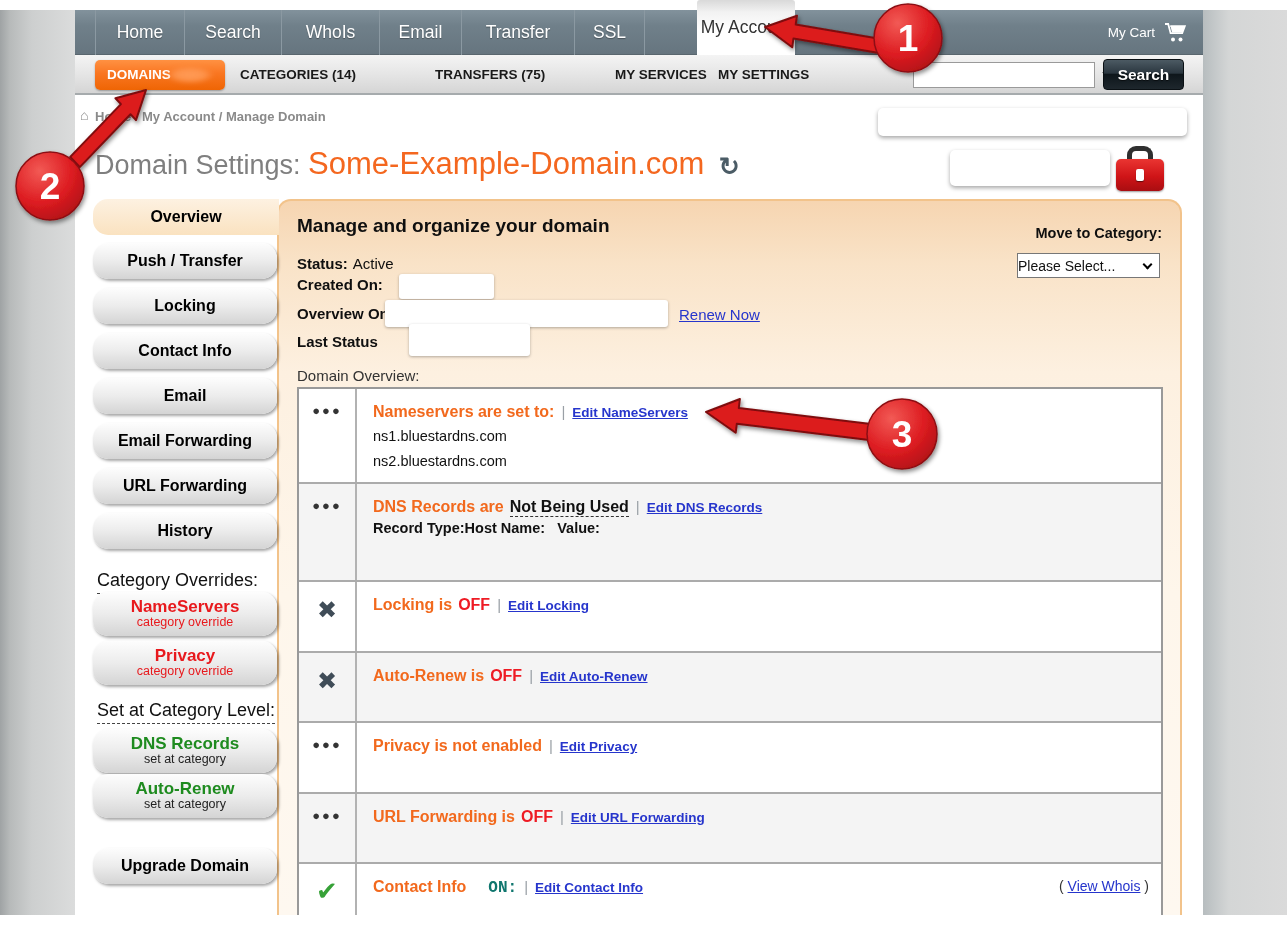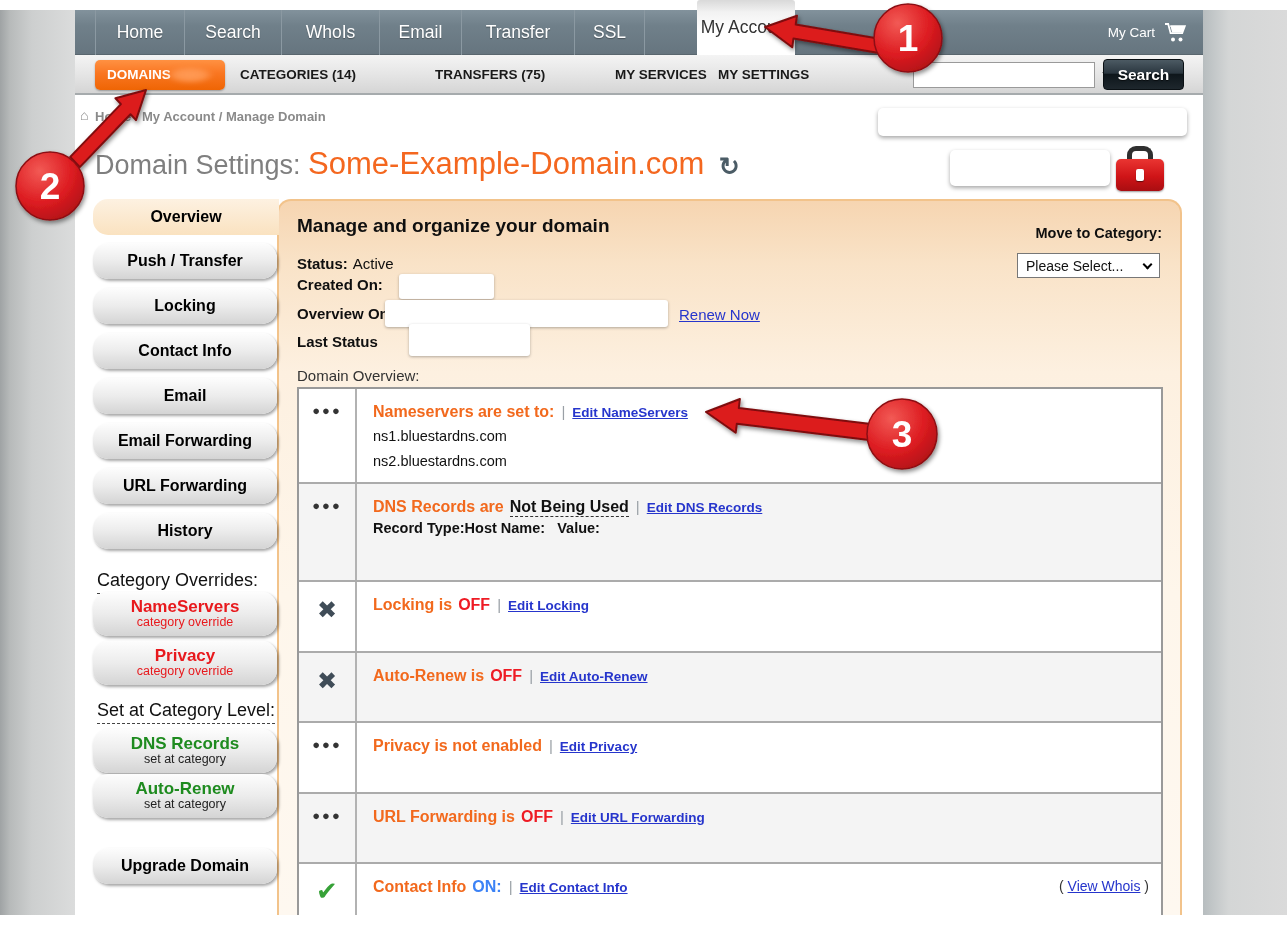--- a/index.html
+++ b/index.html
@@ -95,21 +95,21 @@
   .side-btn.green .l2 { color:#222; }
   .side-label { left:22px; font-size:18px; color:#111; border-bottom:1px dashed #444; padding-bottom:2px; z-index:4; }
 
   
   .panel { left:202px; top:189px; width:905px; height:716px;
     border:2px solid #f2c38b; border-bottom:none; border-radius:14px 14px 0 0; overflow:hidden;
     background:linear-gradient(180deg,#f6d5b1 0%,#f9e3c8 9%,#fdf0e0 24%,#fef6eb 55%,#fef8f0 100%); }
   .heading { position:absolute; left:18px; top:14px; font-size:19px; font-weight:bold; color:#0f0f0f; }
   .mtc { right:18px; top:24px; font-size:14.5px; font-weight:bold; color:#0f0f0f; }
   .select { right:20px; top:52px; width:143px; height:25px; background:#fff; border:1px solid #777;
-    display:flex; align-items:center; justify-content:space-between; padding-left:8px; font-size:14px;
+    display:flex; align-items:center; justify-content:space-between; padding-left:0; font-size:14px;
     color:#111; cursor:pointer; }
   .chev { width:7px; height:7px; border-right:2px solid #000; border-bottom:2px solid #000;
     transform:rotate(45deg); margin-right:8px; margin-top:-3px; }
   .line { left:18px; font-size:15px; color:#0f0f0f; }
   .line b { font-weight:bold; }
   .line .val { margin-left:5px; }
   .redact-sm { background:#fff; border-radius:3px; box-shadow:0 1px 3px rgba(0,0,0,.3); z-index:2; }
   .dashline { border-top:1px dashed #555; height:0; z-index:1; }
   .lnk { color:#2635cc; text-decoration:underline; font-size:13.5px; cursor:pointer; }
   .renew { font-size:15px; }
@@ -123,21 +123,21 @@
   .drow:last-child { border-bottom:none; }
   .dicon { width:58px; border-right:2px solid #b2b2b2; display:flex; justify-content:center;
     align-items:flex-start; padding-top:14px; flex-shrink:0; }
   .dots { font-size:13px; letter-spacing:2px; color:#333; font-weight:bold; }
   .xmark { font-size:24px; color:#3f4c57; line-height:1; margin-top:2px; }
   .checkmark { font-size:26px; color:#36a137; line-height:1; }
   .dbody { padding:14px 0 0 16px; }
   .dtitle { font-size:16px; font-weight:bold; }
   .orange { color:#f2691d; }
   .st-red { color:#ee1b24; margin-left:6px; }
-  .st-green { color:#3b82f6; margin-left:6px; }
+  .st-green { color:#0f766e; margin-left:22px;font-family:Liberation Mono, monospace; }
   .st-dashed { color:#111; margin-left:6px; border-bottom:1.5px dashed #333; padding-bottom:1px; }
   .sep { color:#9aa0a6; font-weight:normal; font-size:15px; margin:0 7px; }
   .dline { font-size:14.5px; color:#111; margin-top:5px; line-height:1.4; }
   .ddetail { font-size:14.5px; font-weight:bold; color:#111; margin-top:4px; white-space:pre; }
   .rowright { position:absolute; right:12px; top:14px; font-size:14px; color:#333; }
 
   .overlay { left:0; top:0; pointer-events:none; z-index:20; }
 </style>
 </head>
 <body>

